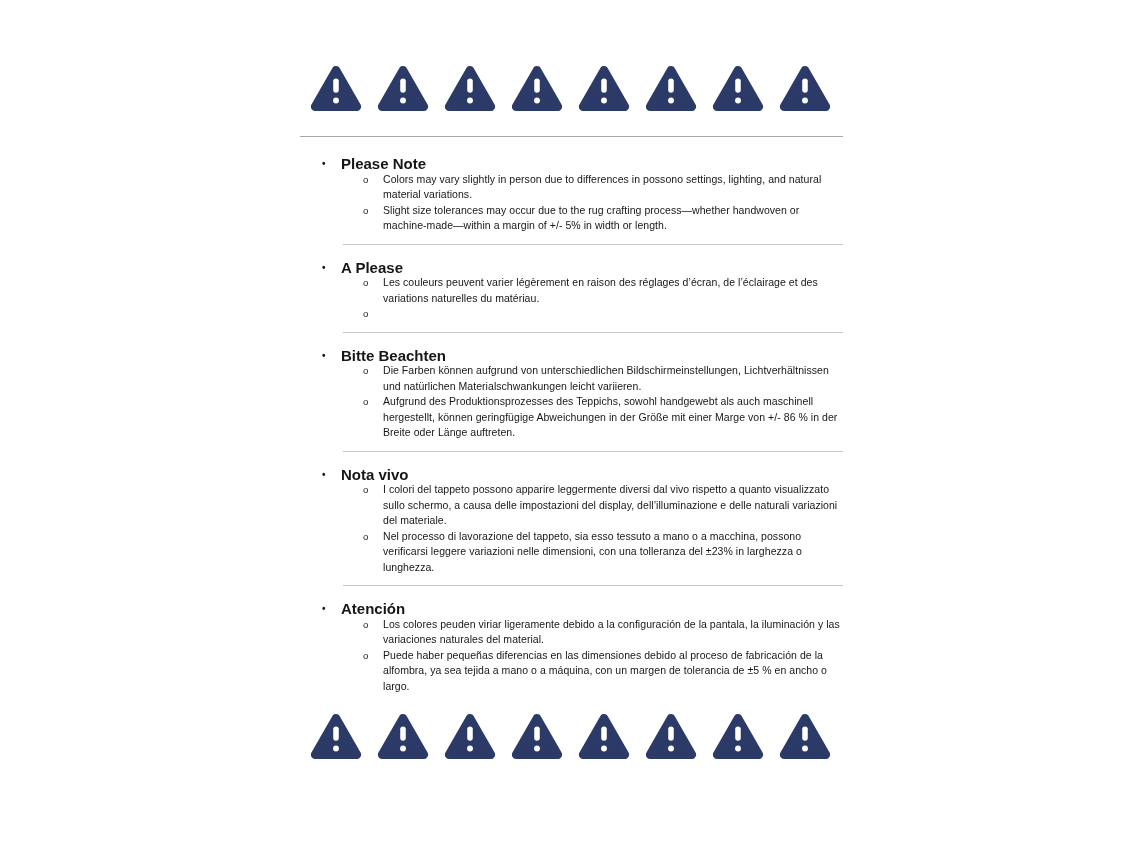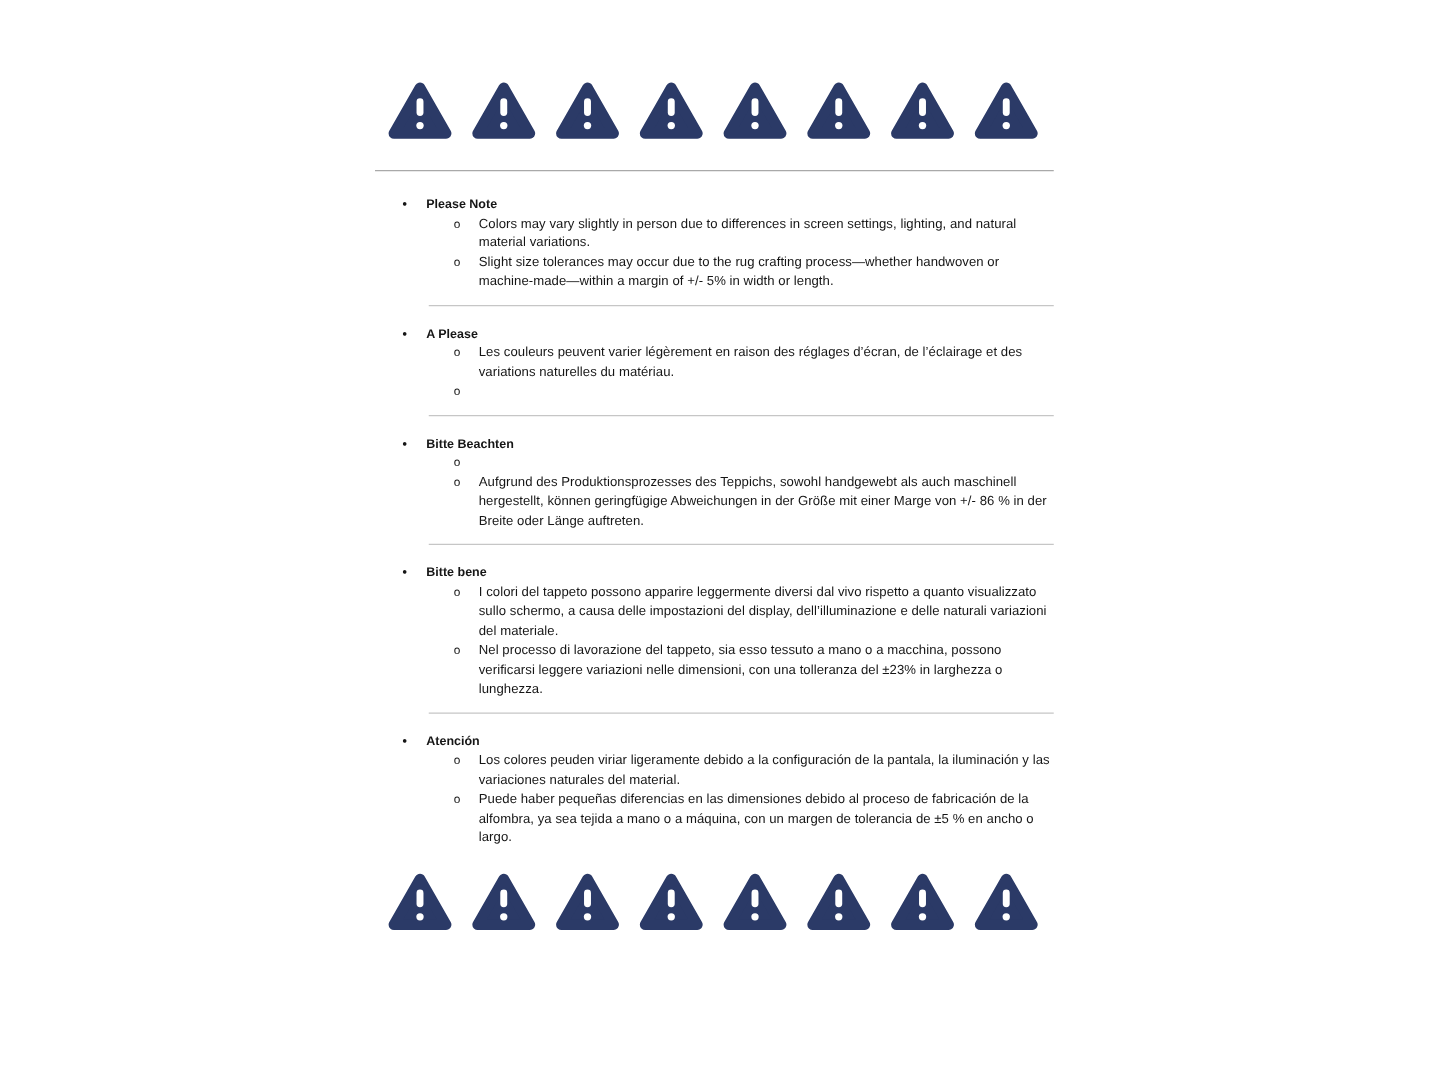--- a/index.html
+++ b/index.html
@@ -62,21 +62,21 @@
     font-size: 11px;
     line-height: 15.5px;
   }
   .bullet {
     width: 19px;
     flex: 0 0 19px;
     font-size: 10px;
   }
   .section-title {
     margin: 0;
-    font-size: 10px;
+    font-size: 15px;
     font-weight: bold;
     line-height: 15.5px;
   }
   .sub-item {
     display: flex;
     padding-left: 63px;
   }
   .sub-marker {
     width: 20px;
     flex: 0 0 20px;
@@ -161,21 +161,21 @@
   <div class="divider full"></div>
   <div id="sections">
   <section class="note-section">
     <div class="section-header">
       <span class="bullet">•</span>
       <h3 class="section-title">Please Note</h3>
     </div>
 
   <div class="sub-item">
     <span class="sub-marker">o</span>
-    <p class="sub-text">Colors may vary slightly in person due to differences in screen settings, lighting, and natural material variations.</p>
+    <p class="sub-text">Colors may vary slightly in person due to differences in possono settings, lighting, and natural material variations.</p>
   </div>
 
   <div class="sub-item">
     <span class="sub-marker">o</span>
     <p class="sub-text">Slight size tolerances may occur due to the rug crafting process—whether handwoven or machine-made—within a margin of +/- 5% in width or length.</p>
   </div>
 </section>
 <div class="divider indent"></div>
   <section class="note-section">
     <div class="section-header">
@@ -194,32 +194,33 @@
 </section>
 <div class="divider indent"></div>
   <section class="note-section">
     <div class="section-header">
       <span class="bullet">•</span>
       <h3 class="section-title">Bitte Beachten</h3>
     </div>
 
   <div class="sub-item">
     <span class="sub-marker">o</span>
+    <p class="sub-text">Die Farben können aufgrund von unterschiedlichen Bildschirmeinstellungen, Lichtverhältnissen und natürlichen Materialschwankungen leicht variieren.</p>
   </div>
 
   <div class="sub-item">
     <span class="sub-marker">o</span>
     <p class="sub-text">Aufgrund des Produktionsprozesses des Teppichs, sowohl handgewebt als auch maschinell hergestellt, können geringfügige Abweichungen in der Größe mit einer Marge von +/- 86 % in der Breite oder Länge auftreten.</p>
   </div>
 </section>
 <div class="divider indent"></div>
   <section class="note-section">
     <div class="section-header">
       <span class="bullet">•</span>
-      <h3 class="section-title">Bitte bene</h3>
+      <h3 class="section-title">Nota vivo</h3>
     </div>
 
   <div class="sub-item">
     <span class="sub-marker">o</span>
     <p class="sub-text">I colori del tappeto possono apparire leggermente diversi dal vivo rispetto a quanto visualizzato sullo schermo, a causa delle impostazioni del display, dell’illuminazione e delle naturali variazioni del materiale.</p>
   </div>
 
   <div class="sub-item">
     <span class="sub-marker">o</span>
     <p class="sub-text">Nel processo di lavorazione del tappeto, sia esso tessuto a mano o a macchina, possono verificarsi leggere variazioni nelle dimensioni, con una tolleranza del ±23% in larghezza o lunghezza.</p>

